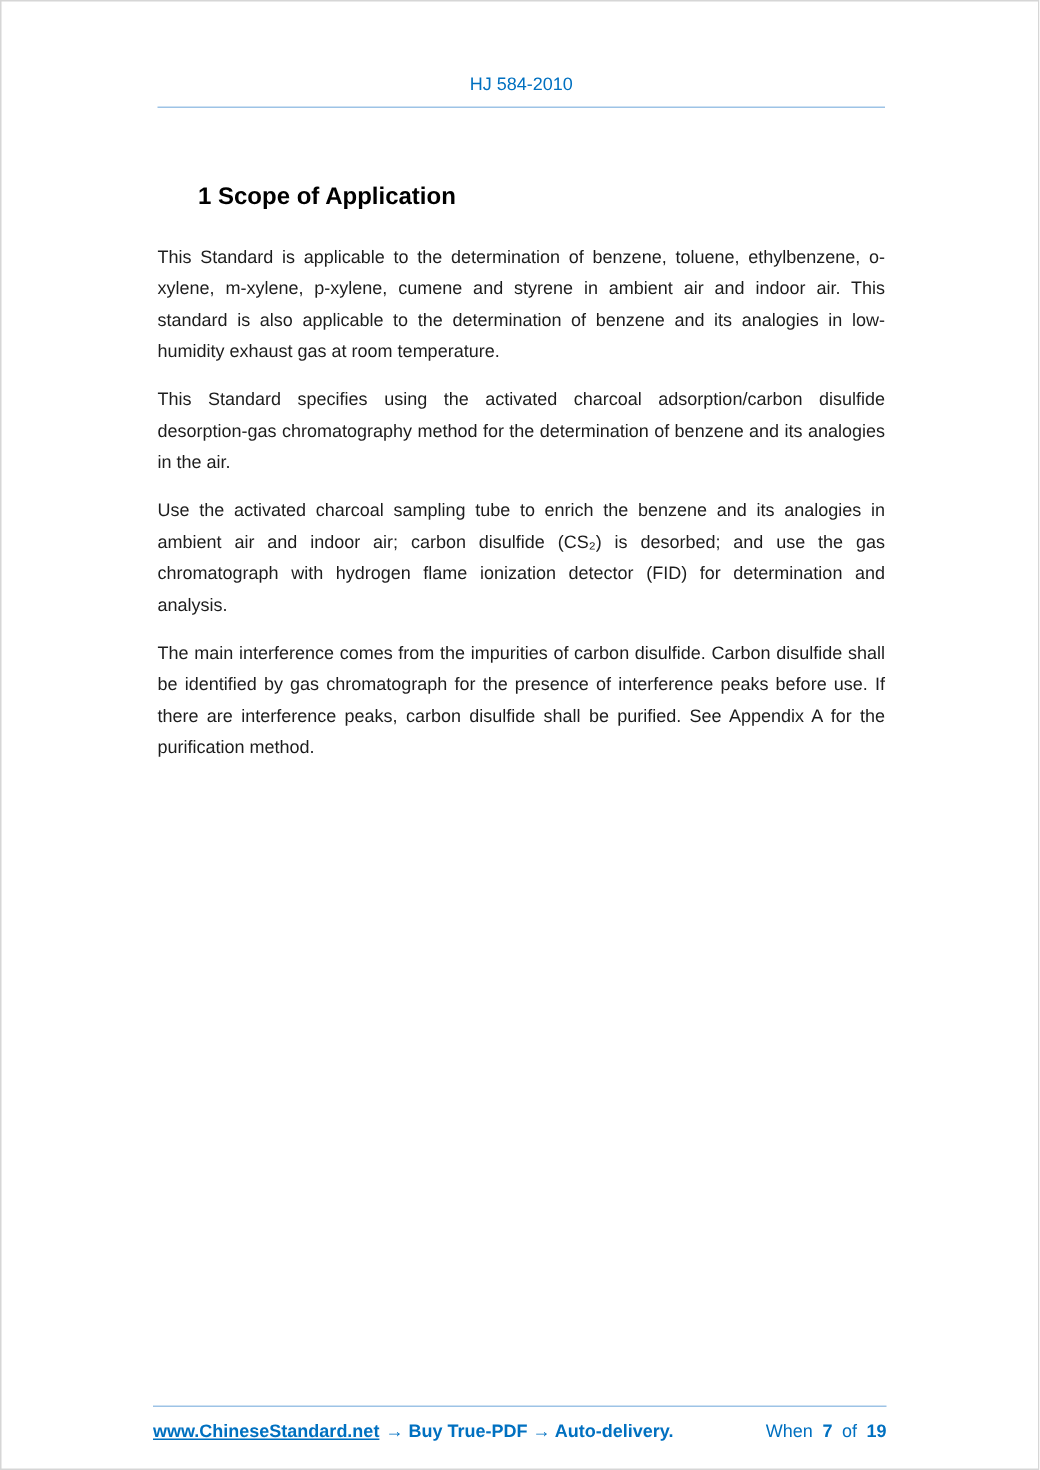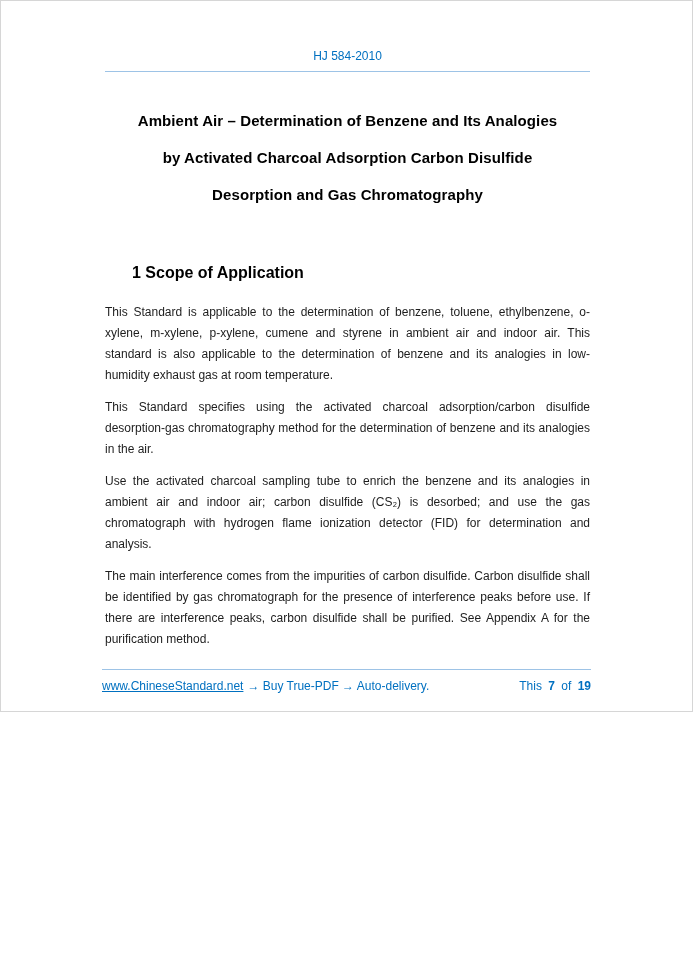--- a/index.html
+++ b/index.html
@@ -3,21 +3,21 @@
 <meta charset="utf-8">
 <style>
   html, body {
     margin: 0;
     padding: 0;
     background: #ffffff;
   }
   .page {
     position: relative;
     width: 693px;
-    height: 712px;
+    height: 980px;
     box-sizing: border-box;
     background: #ffffff;
     border: 1px solid #d6d6d6;
     font-family: "Liberation Sans", sans-serif;
     color: #202020;
     overflow: hidden;
   }
   .content {
     padding: 0 102px 0 104px;
   }
@@ -77,20 +77,21 @@
     justify-content: space-between;
     align-items: baseline;
     font-size: 12px;
     color: #0070c0;
   }
   .footer-left {
     display: flex;
     align-items: baseline;
     gap: 4px;
     white-space: nowrap;
+    font-weight: bold;
   }
   .footer-link {
     color: #0070c0;
     text-decoration: underline;
     cursor: pointer;
   }
   .footer-right {
     white-space: nowrap;
   }
   .footer-right .num {
@@ -107,25 +108,20 @@
 <body>
 
 <div class="page">
   <div class="content">
 
     <div class="doc-header">
       <div class="doc-code">HJ 584-2010</div>
       <div class="rule"></div>
     </div>
 
-    <div class="doc-title">
-      <div class="title-line">Ambient Air – Determination of Benzene and Its Analogies</div>
-      <div class="title-line">by Activated Charcoal Adsorption Carbon Disulfide</div>
-      <div class="title-line">Desorption and Gas Chromatography</div>
-    </div>
 
     <div class="section">
       <h2 class="section-heading first">1 Scope of Application</h2>
       <p class="body-para">This Standard is applicable to the determination of benzene, toluene, ethylbenzene, o-xylene, m-xylene, p-xylene, cumene and styrene in ambient air and indoor air. This standard is also applicable to the determination of benzene and its analogies in low-humidity exhaust gas at room temperature.</p>
       <p class="body-para">This Standard specifies using the activated charcoal adsorption/carbon disulfide desorption-gas chromatography method for the determination of benzene and its analogies in the air.</p>
     </div>
 
     <div class="section">
       <p class="body-para">Use the activated charcoal sampling tube to enrich the benzene and its analogies in ambient air and indoor air; carbon disulfide (CS₂) is desorbed; and use the gas chromatograph with hydrogen flame ionization detector (FID) for determination and analysis.</p>
     </div>
@@ -137,20 +133,20 @@
   </div>
 
   <div class="doc-footer">
     <div class="rule footer-rule"></div>
     <div class="footer-row">
       <div class="footer-left">
         <a class="footer-link">www.ChineseStandard.net</a>
         <span>→ Buy True-PDF → Auto-delivery.</span>
       </div>
       <div class="footer-right">
-        <span>This</span>
+        <span>When</span>
         <span class="num">7</span>
         <span>of</span>
         <span class="num">19</span>
       </div>
     </div>
   </div>
 </div>
 
 </body></html>

